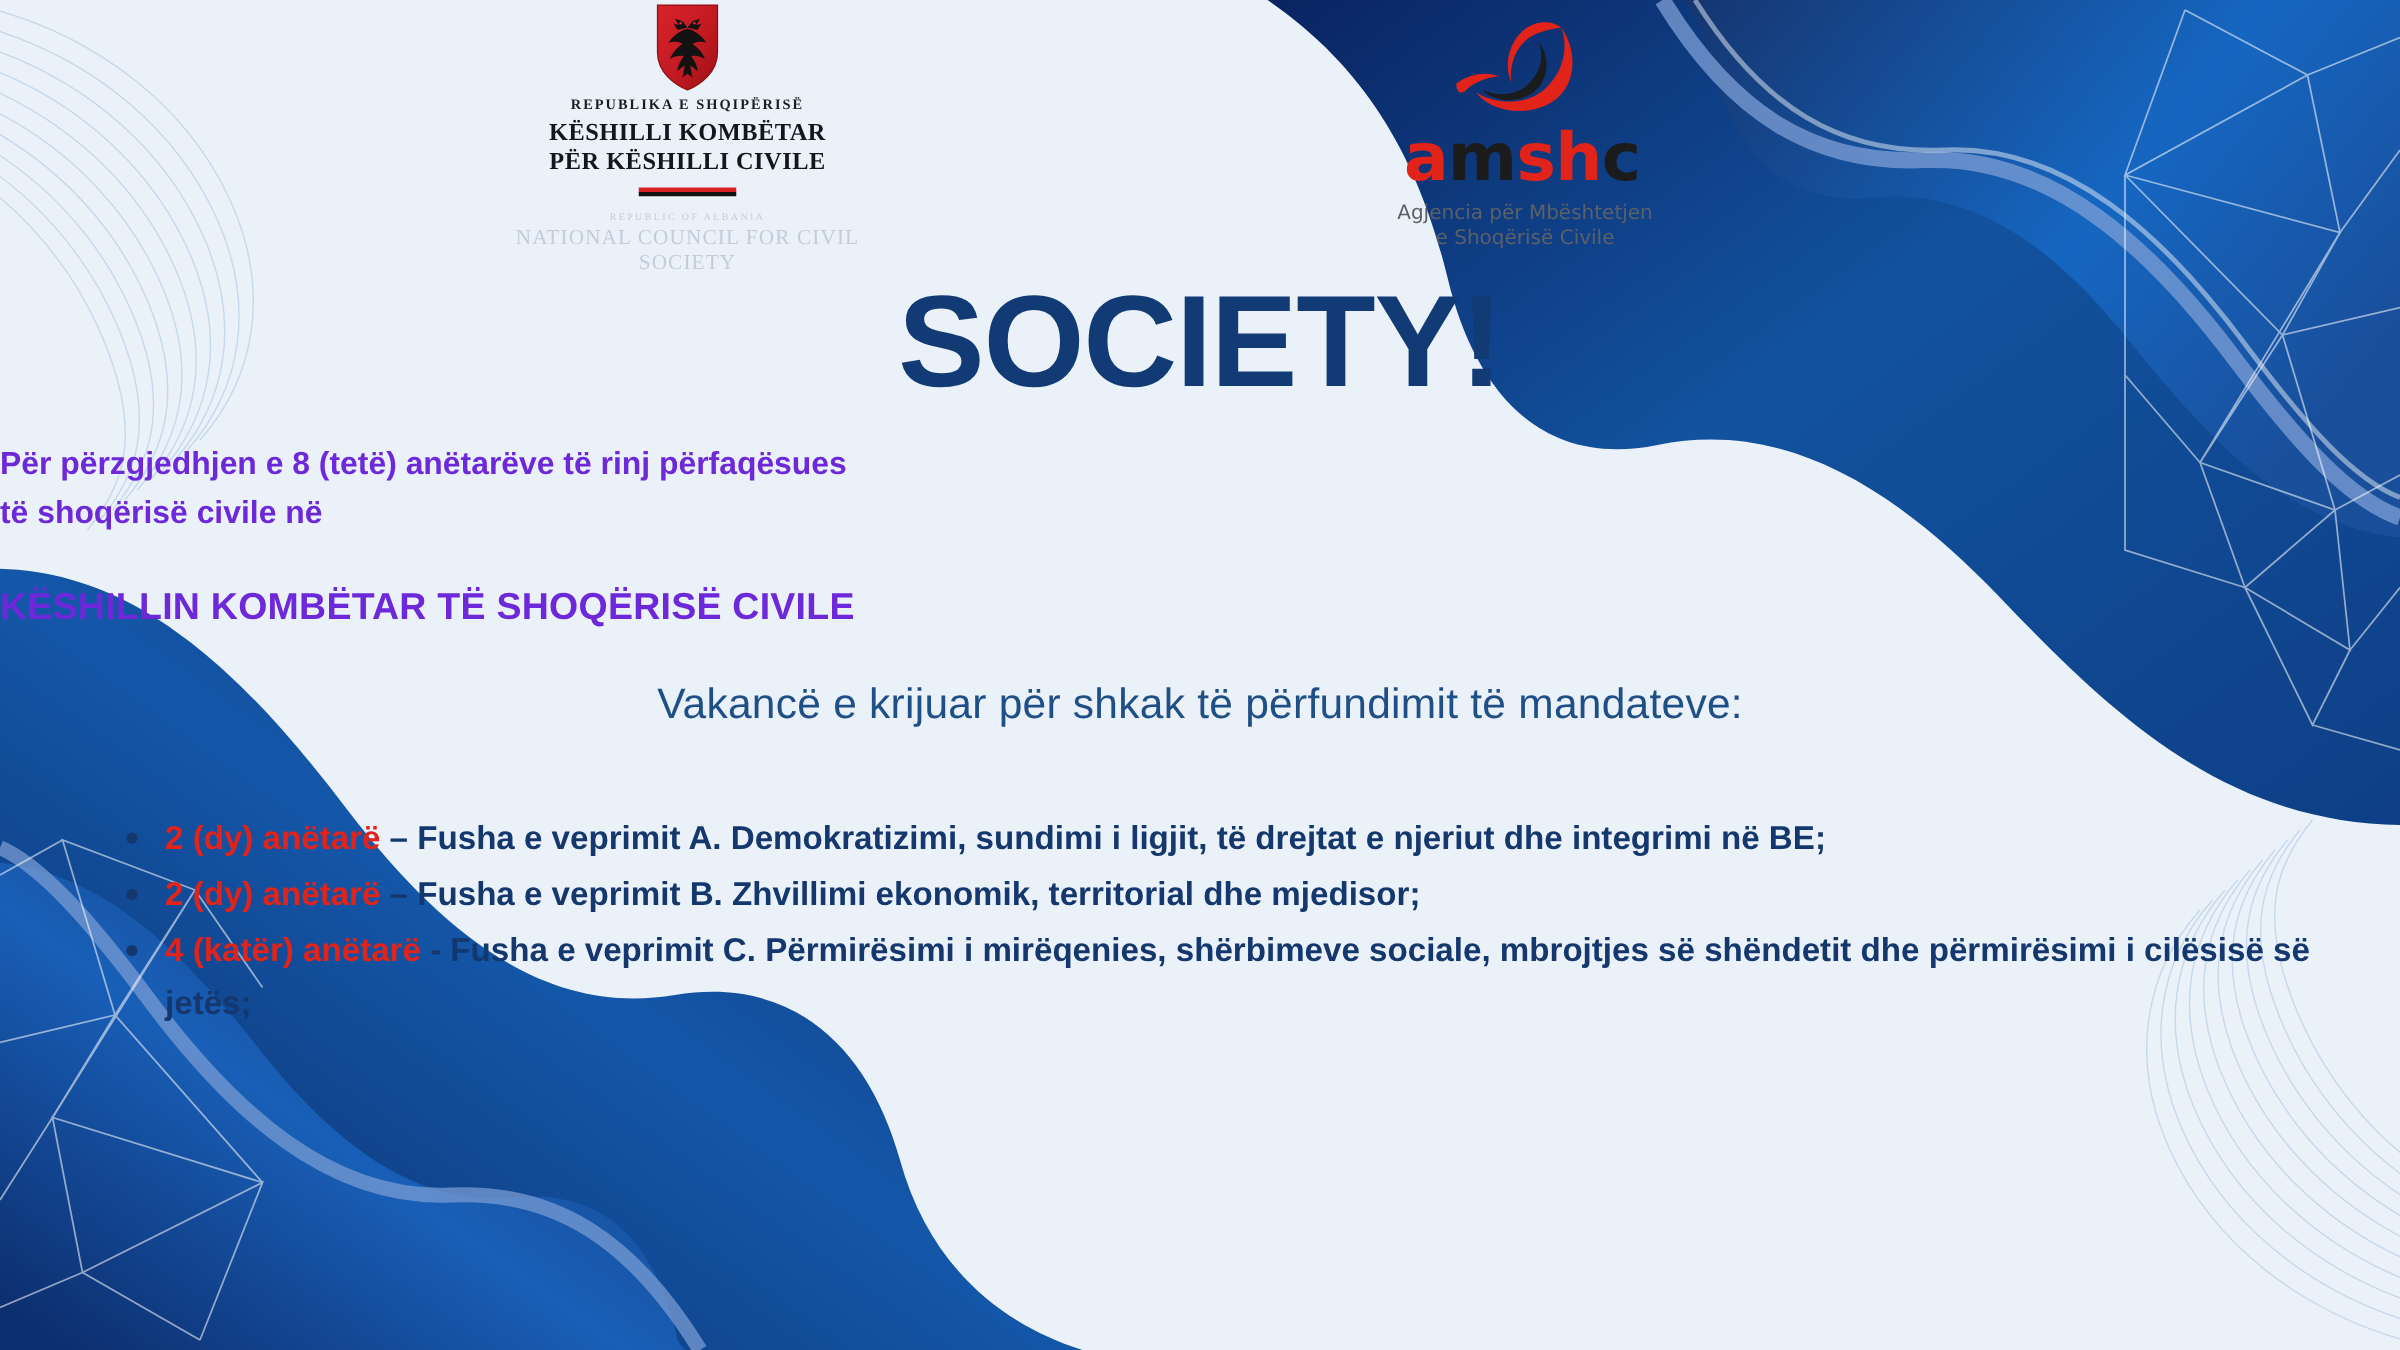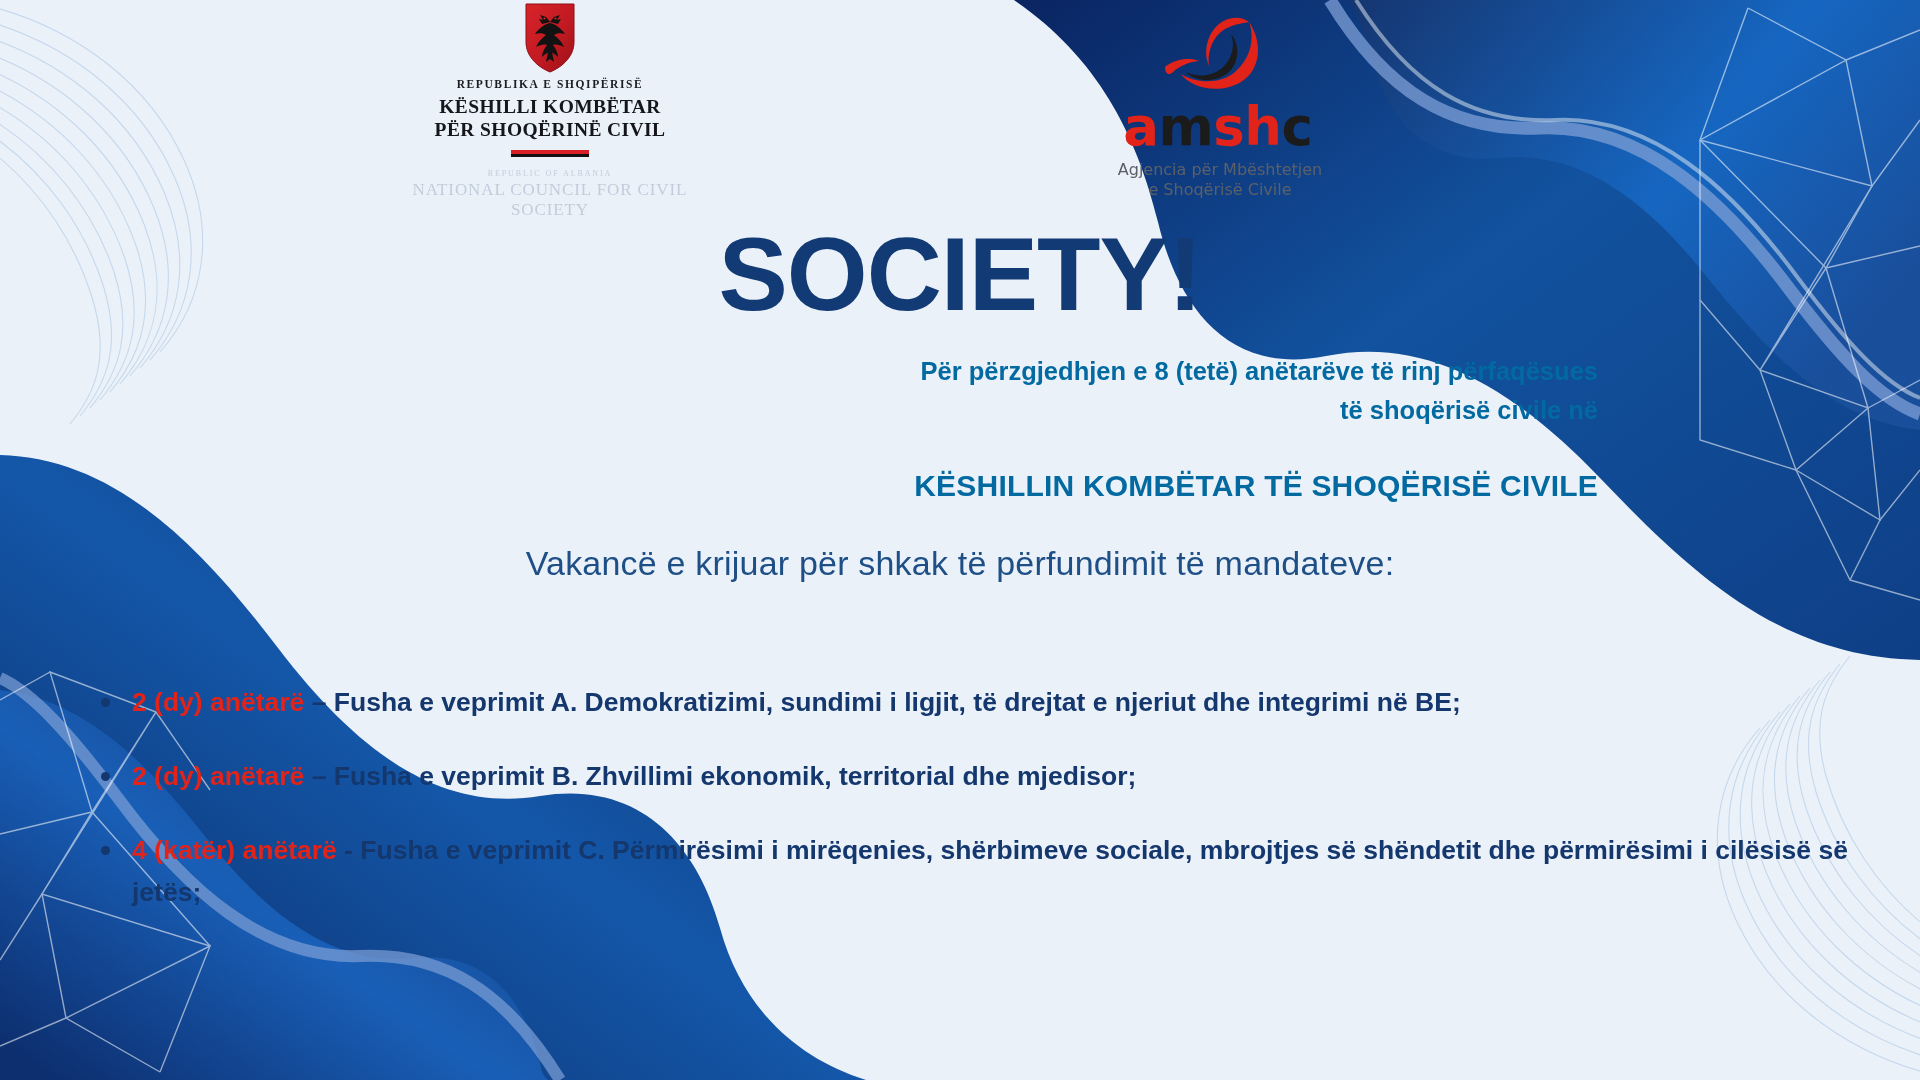--- a/index.html
+++ b/index.html
@@ -140,22 +140,22 @@
     letter-spacing: -1px;
     color: #123a75;
     line-height: 1;
   }
 
   .subhead {
     position: absolute;
     top: 352px;
     left: 0;
     width: 1598px;
-    text-align: right;
-    color: #0369a1;
+    text-align: left;
+    color: #6d28d9;
     font-size: 25.5px;
     font-weight: bold;
     line-height: 1.52;
   }
   .subhead .l3 {
     font-size: 30px;
     letter-spacing: 0.2px;
     margin-top: 33px;
   }
 
@@ -178,21 +178,20 @@
     width: 1760px;
     color: #14376e;
     font-size: 26.5px;
     font-weight: bold;
     line-height: 1.58;
   }
   .bullet-row {
     position: relative;
     padding-left: 37px;
     margin-bottom: 3px;
-    margin-top: 32px;
   }
   .bullet-dot {
     position: absolute;
     left: 6px;
     top: 16px;
     width: 9px;
     height: 9px;
     border-radius: 50%;
     background: #14376e;
   }
@@ -345,21 +344,21 @@
                      C35,31 39,31 43,32 C39,26 33,22 28,21 Z"></path>
             <path d="M26,50 L24,60 L28,57 L32,60 L30,50 Z"></path>
           </g>
           <circle cx="22.5" cy="16.5" r="1.1" fill="#d8232a"></circle>
           <circle cx="33.5" cy="16.5" r="1.1" fill="#d8232a"></circle>
         </svg>
       </div>
       <div class="ncs-rep">REPUBLIKA E SHQIPËRISË</div>
       <div class="ncs-title">
         <div>KËSHILLI KOMBËTAR</div>
-        <div>PËR SHOQËRINË CIVIL</div>
+        <div>PËR KËSHILLI CIVILE</div>
       </div>
       <div class="ncs-rule"></div>
       <div class="ncs-sub-small">REPUBLIC OF ALBANIA</div>
       <div class="ncs-sub">NATIONAL COUNCIL FOR CIVIL SOCIETY</div>
     </div>
 
     <div class="logo-amshc">
       <div class="amshc-mark">
         <svg width="150" height="86" viewBox="0 0 150 86" xmlns="http://www.w3.org/2000/svg">
 

